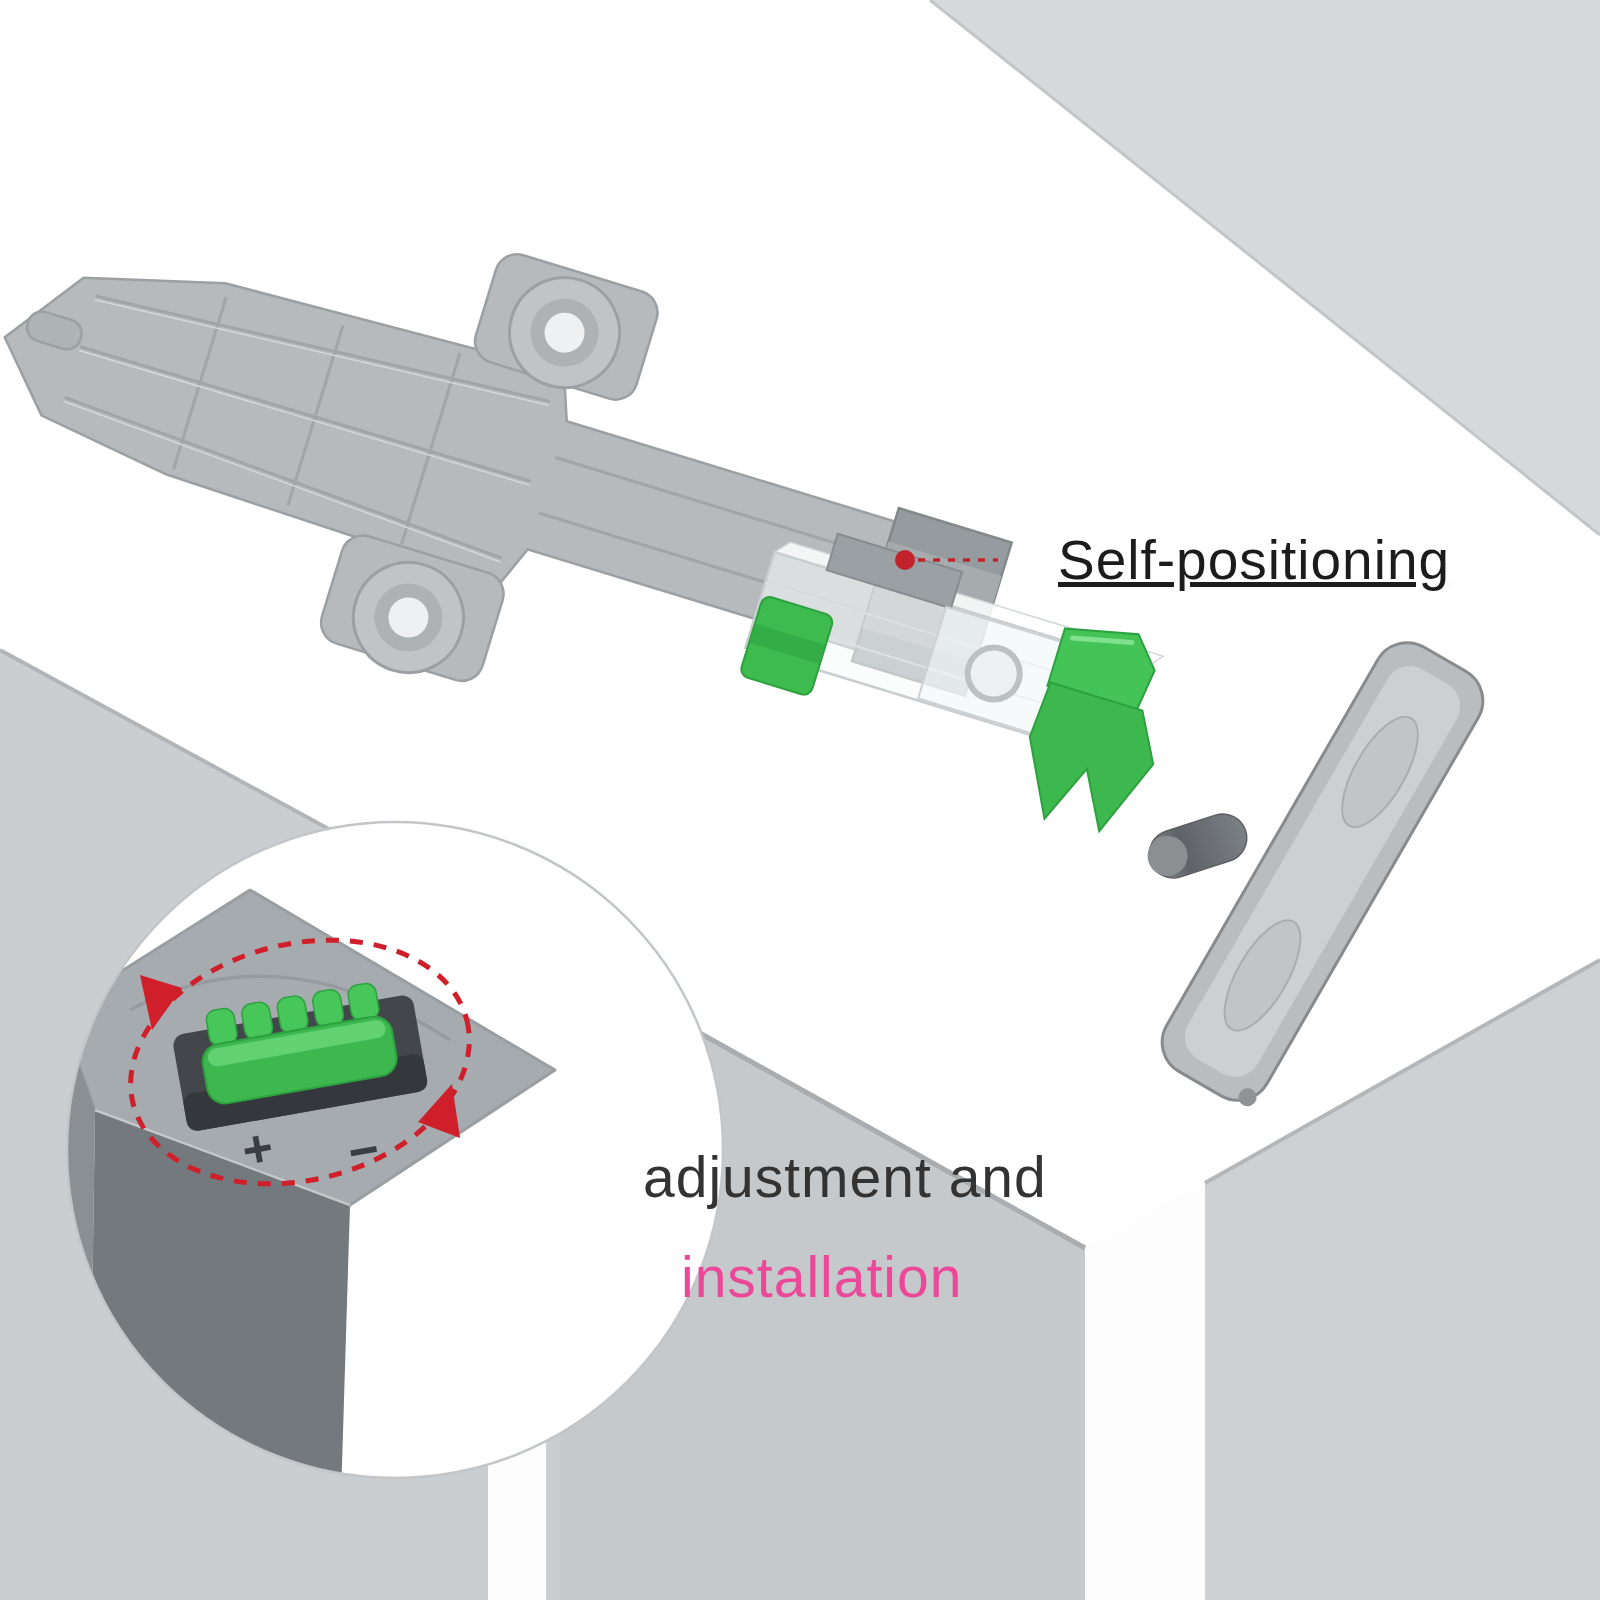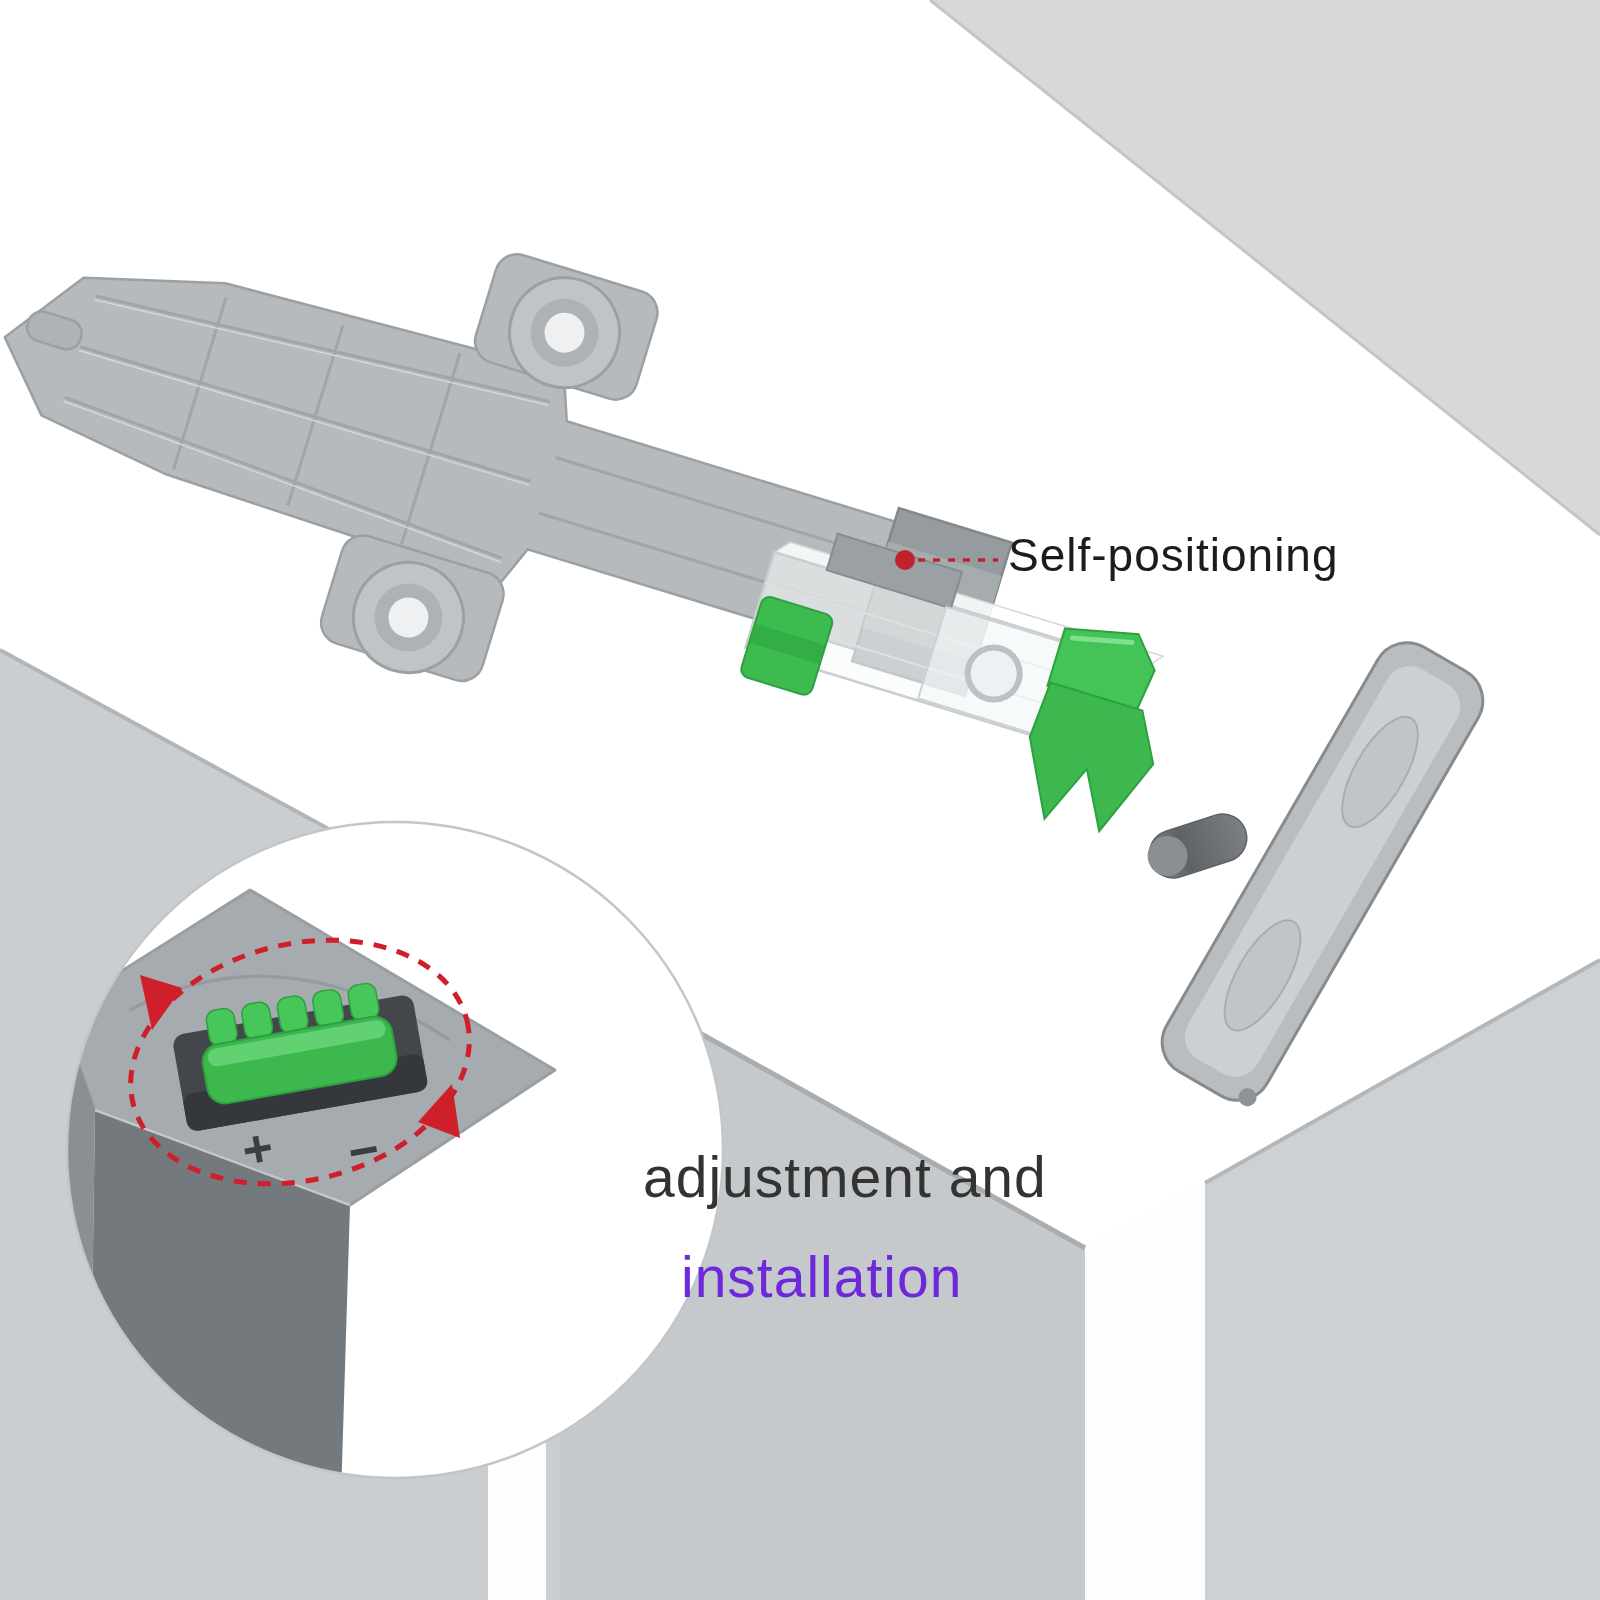--- a/index.html
+++ b/index.html
@@ -5,24 +5,24 @@
   html,body{margin:0;padding:0;background:#fff;}
   .stage{
     position:relative;width:1600px;height:1600px;background:#ffffff;overflow:hidden;
     font-family:"Liberation Sans", sans-serif;
   }
   .stage svg{position:absolute;left:0;top:0;width:1600px;height:1600px;display:block;}
   .label{
     position:absolute;color:#222;white-space:nowrap;letter-spacing:1px;
     font-family:"Liberation Sans", sans-serif;
   }
-  .label-self{left:1008px;top:528px;font-size:46px;color:#1c1c1c;}
+  .label-self{left:1058px;top:528px;font-size:55px;color:#1c1c1c;text-decoration:underline;}
   .label-flex1{left:652px;top:1042px;font-size:57px;color:#333;}
   .label-flex2{left:643px;top:1144px;font-size:57px;color:#333;}
-  .label-flex3{left:681px;top:1244px;font-size:57px;color:#6d28d9;}
+  .label-flex3{left:681px;top:1244px;font-size:57px;color:#ec4899;}
 </style>
 </head>
 <body>
 
 <div class="stage">
 
   <svg viewBox="0 0 1600 1600" aria-hidden="true">
     <defs>
       <linearGradient id="gradPin" x1="0" y1="0" x2="1" y2="0">
         <stop offset="0" stop-color="#85898c"></stop>

